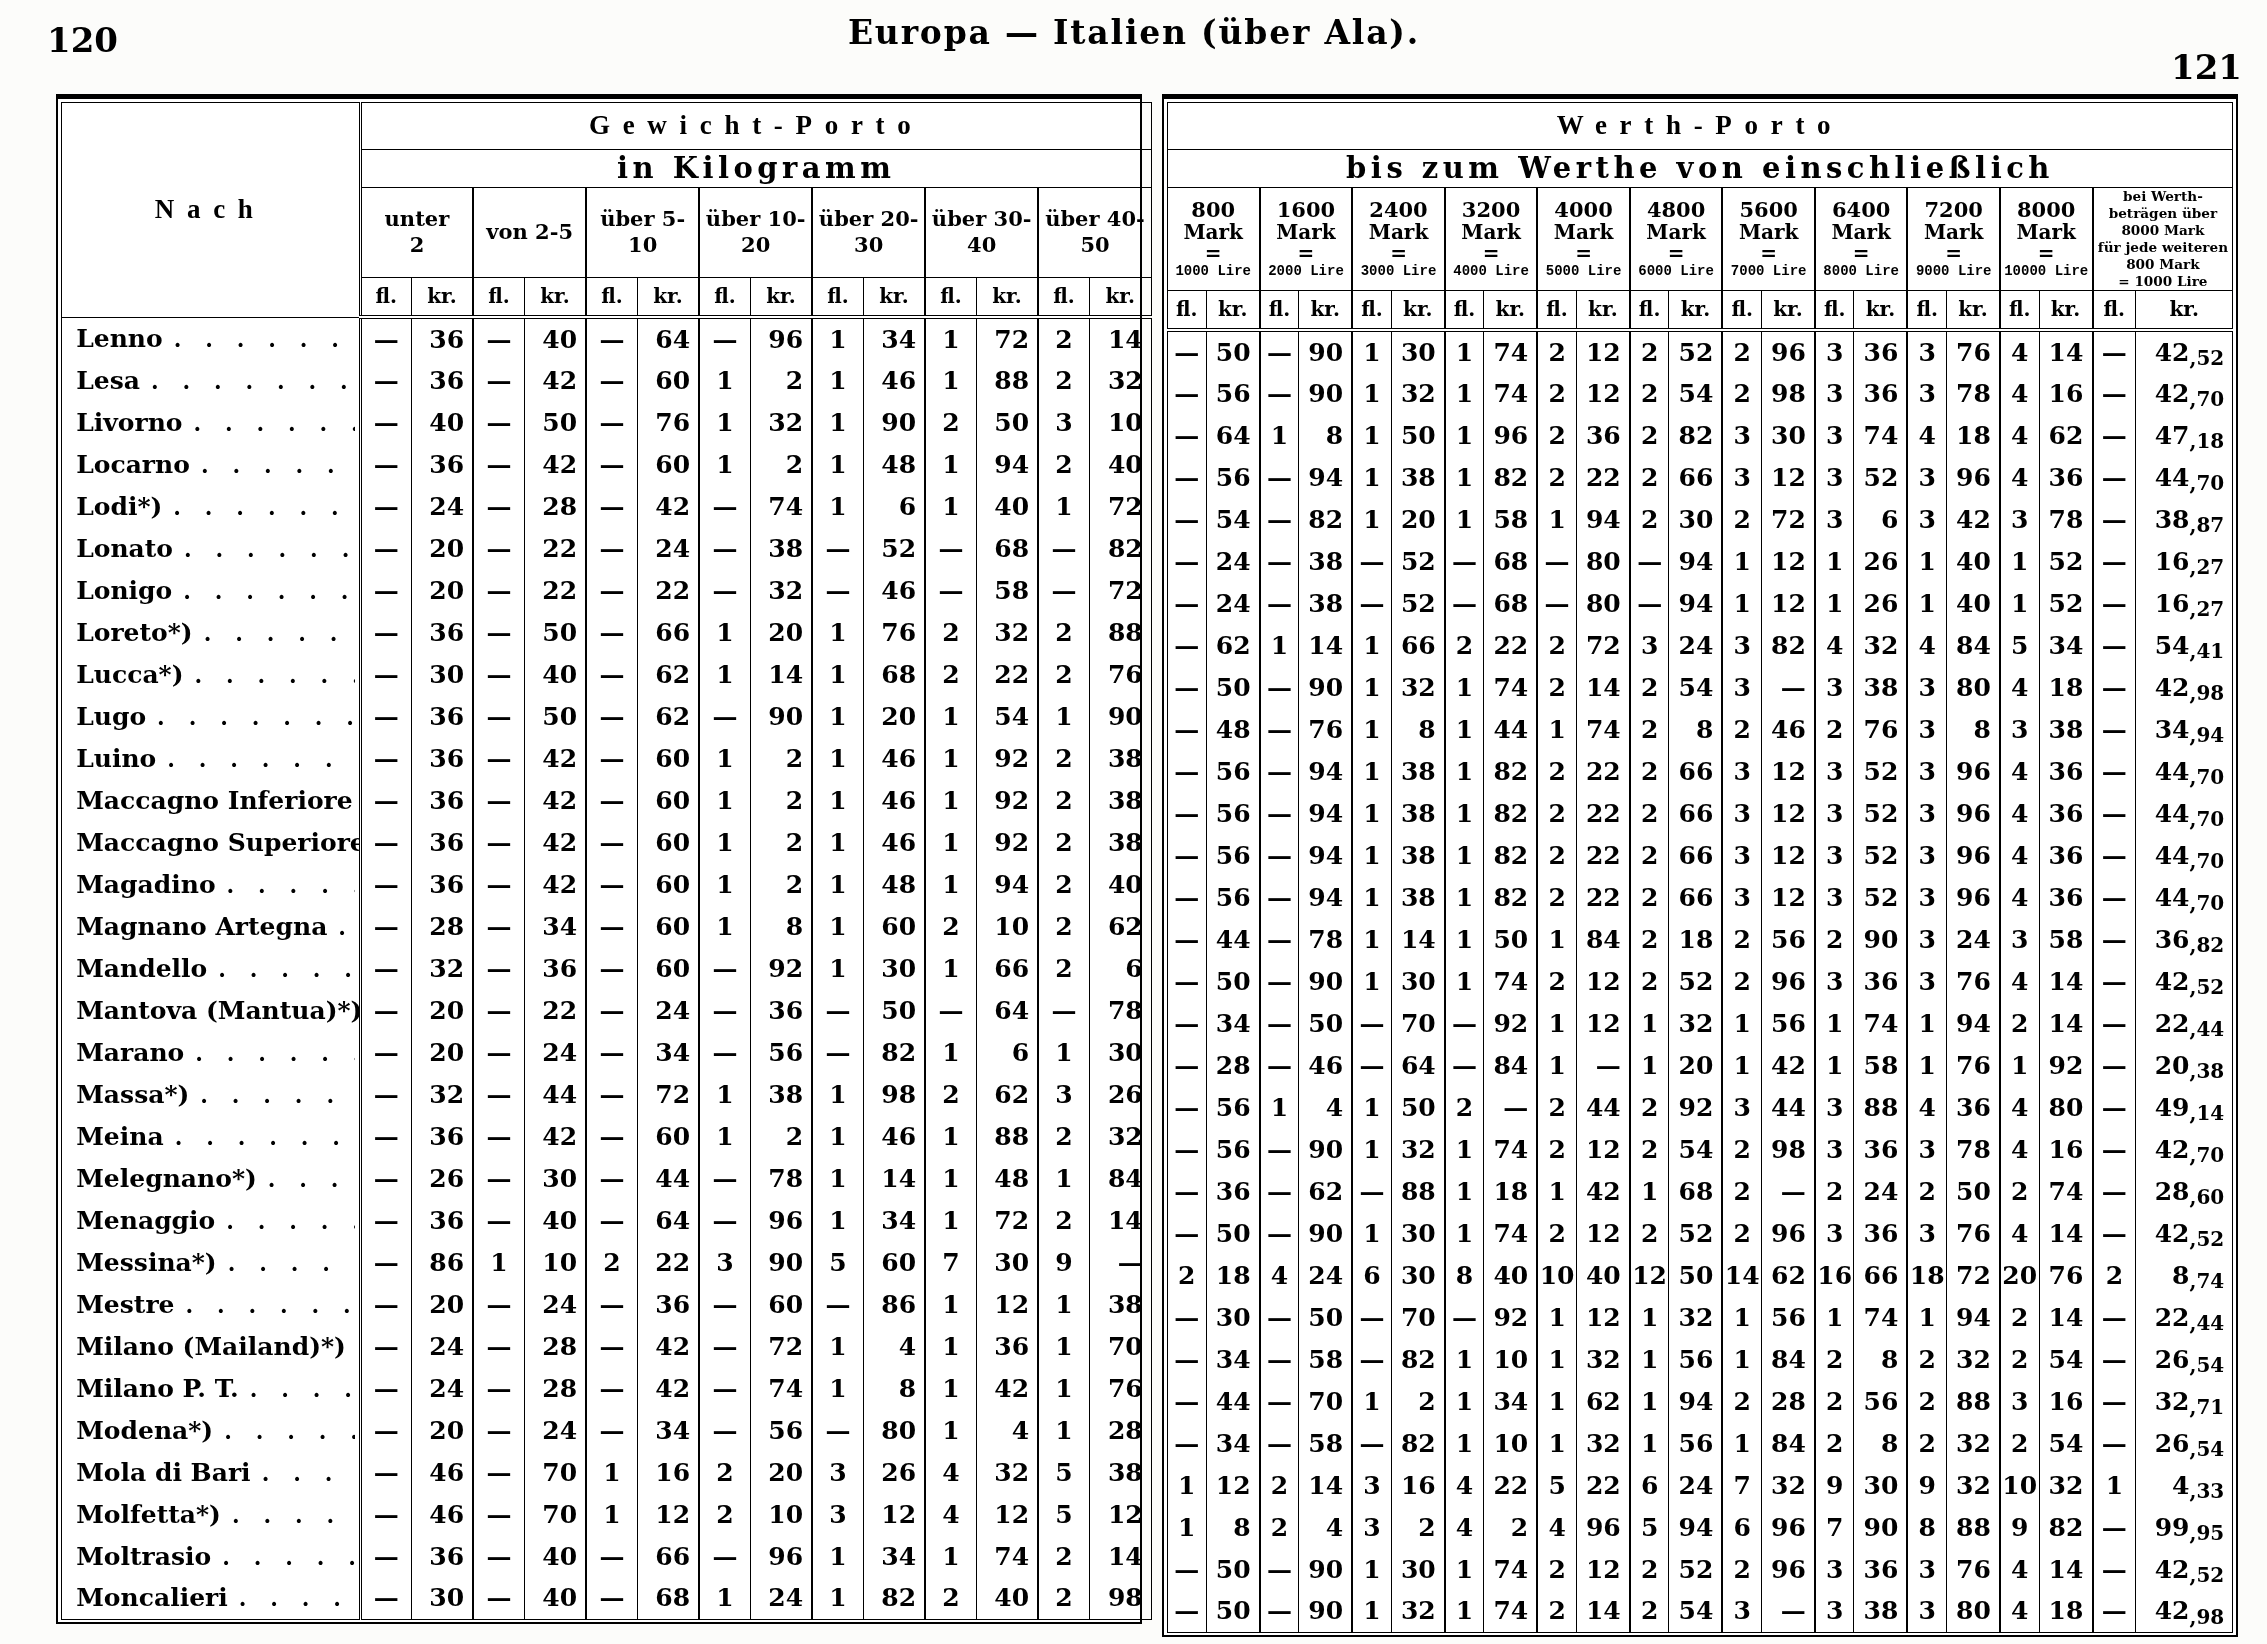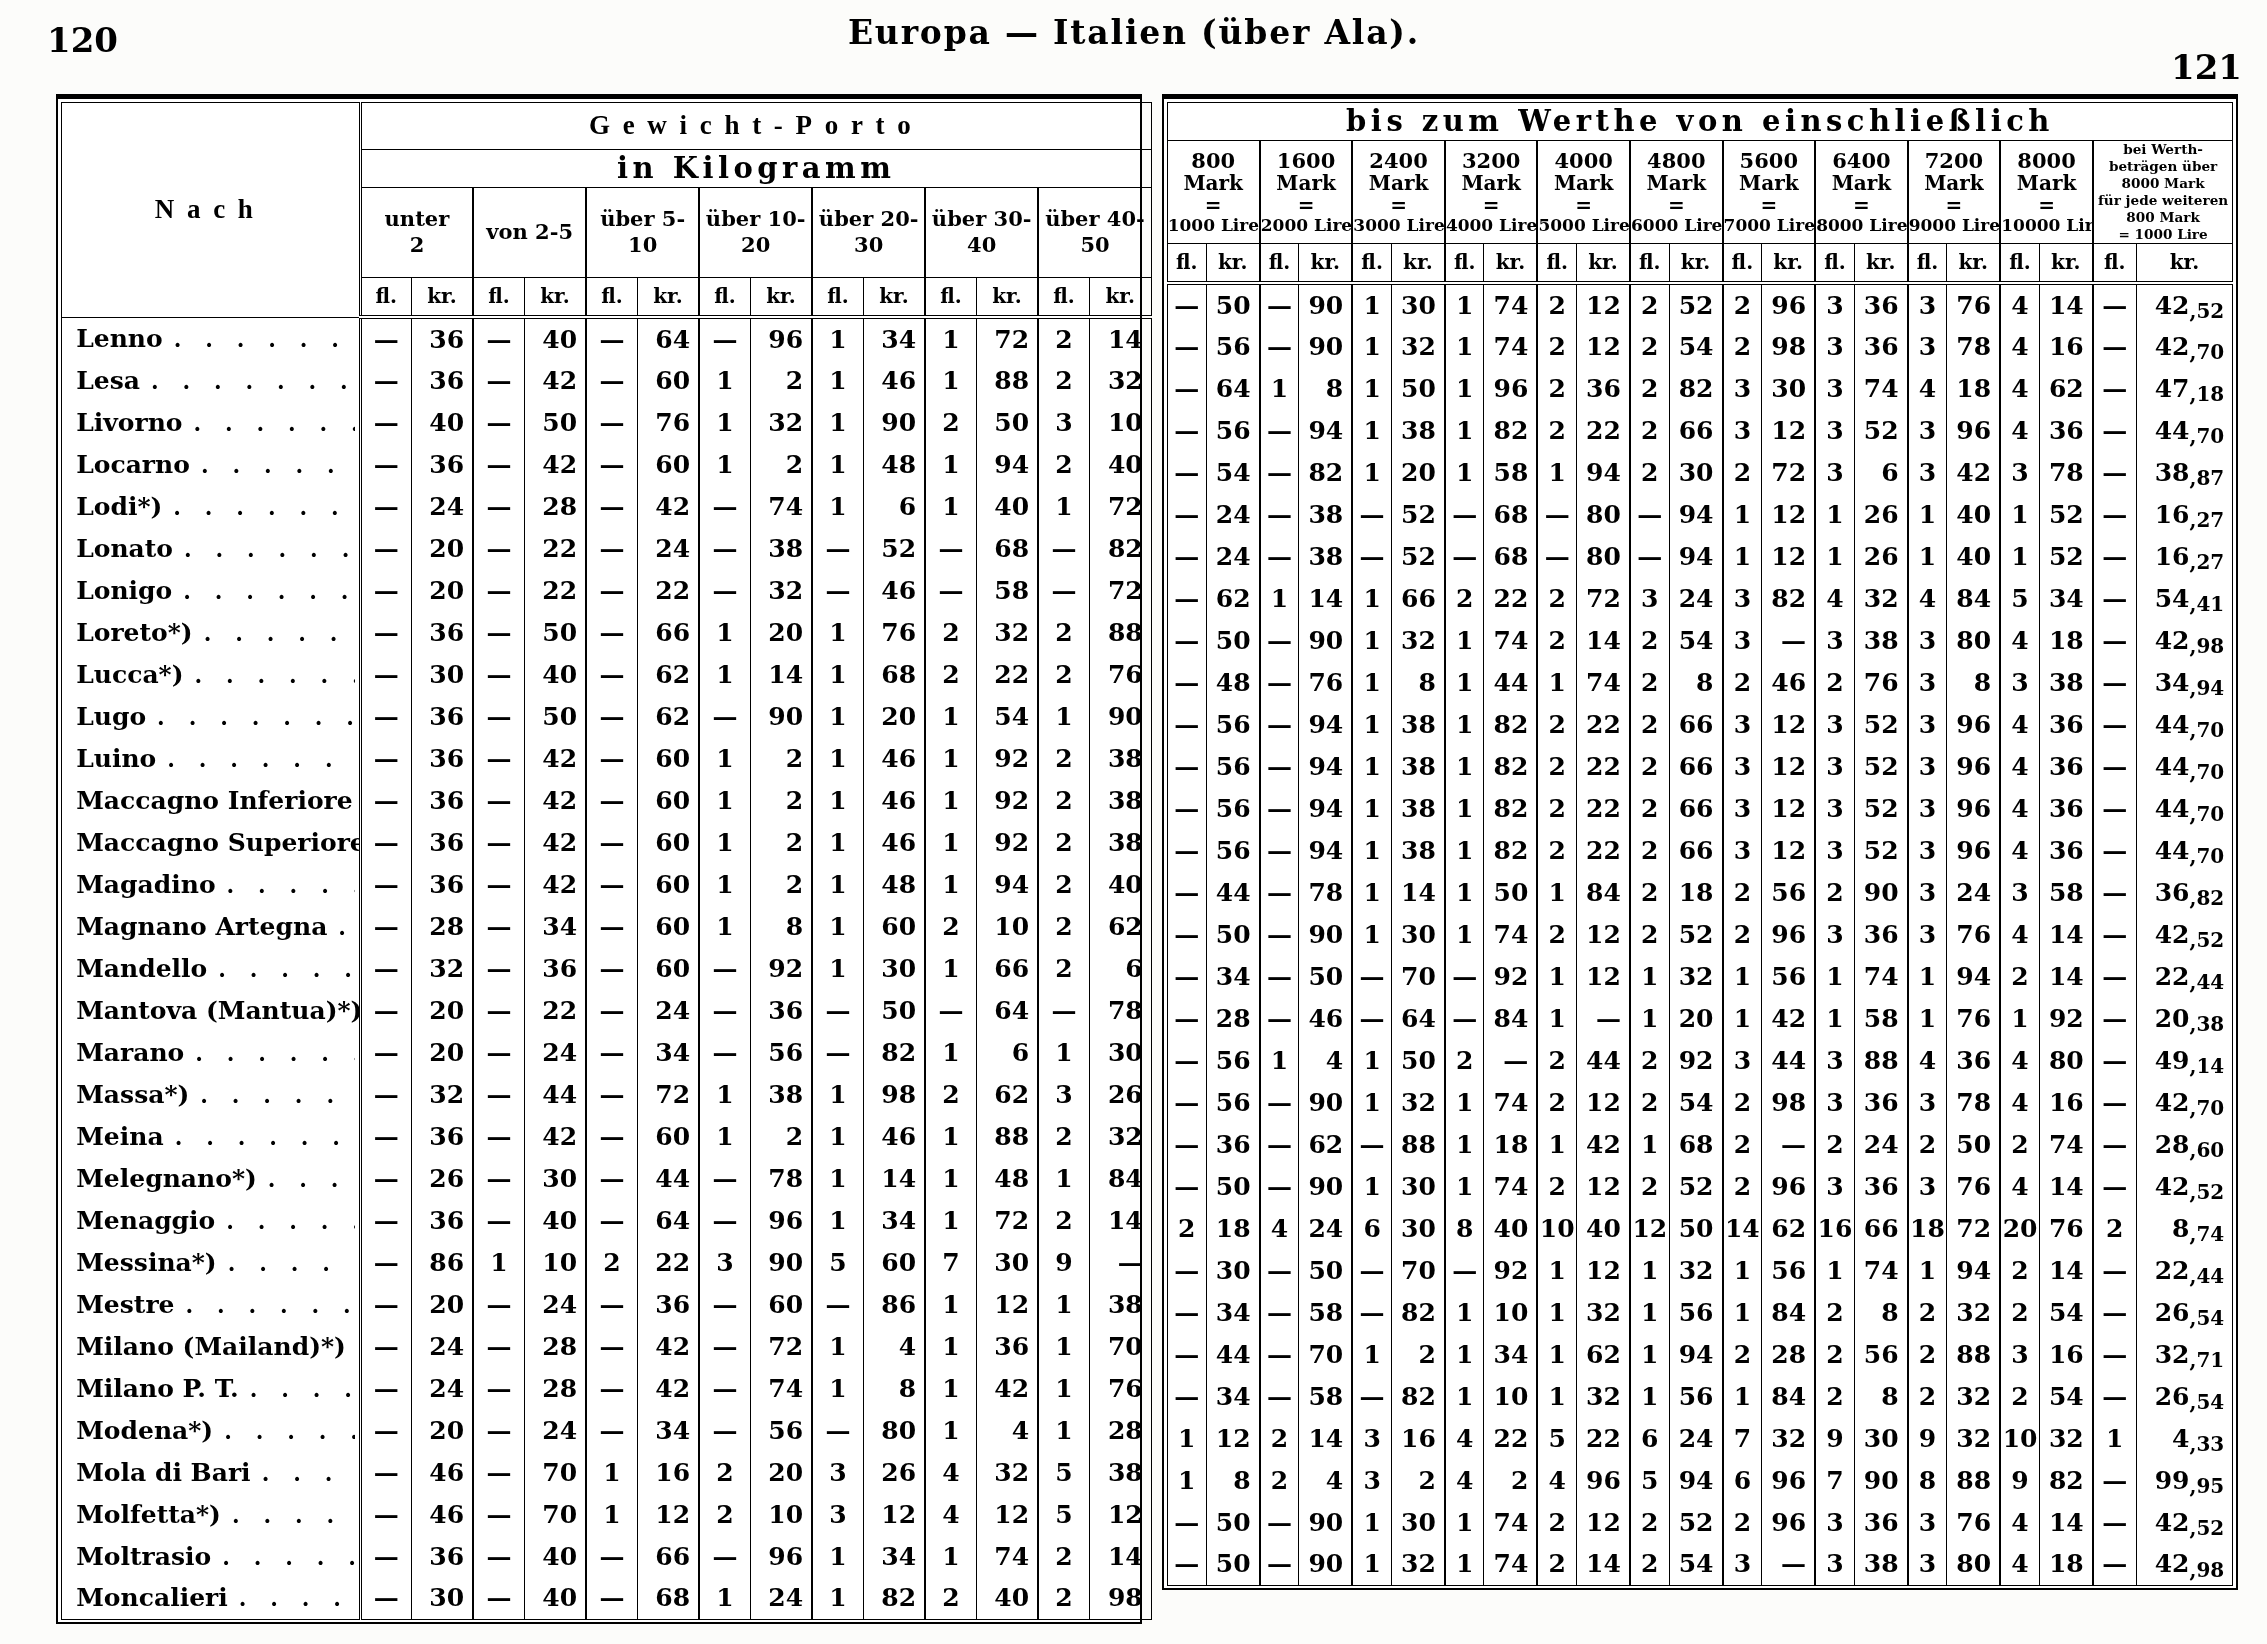--- a/index.html
+++ b/index.html
@@ -68,21 +68,21 @@
   td.name-cell { text-align:left; padding-left:14.5px; padding-right:3.6px; }
   .cityline { display:flex; align-items:baseline; }
   .cityname { white-space:nowrap; }
   .dots {
     flex:1; overflow:hidden; white-space:nowrap;
     letter-spacing:8.1px; margin-left:11px; font-size:22px;
   }
   .mark-head .mnum  { font-size:21px; line-height:1.1; }
   .mark-head .mlab  { font-size:20px; line-height:1.1; }
   .mark-head .meq   { font-size:20px; line-height:1.0; margin:0.9px 0; }
-  .mark-head .mlire { font-size:17px; line-height:1.1; white-space:nowrap; }
+  .mark-head .mlire { font-size:14px; line-height:1.1; white-space:nowrap;font-family:Liberation Mono, monospace; }
   .note-cell {
     font-size:13.6px; line-height:1.25; white-space:pre-line;
     text-align:center; vertical-align:middle; letter-spacing:0;
   }
   .dec { font-size:20px; }
   .dec-sub { position:relative; top:4.5px; }
 </style>
 </head>
 <body>
 
@@ -851,20 +851,23 @@
         <col style="width: 38px;">
         <col style="width: 52px;">
         <col style="width: 38px;">
         <col style="width: 52px;">
         <col style="width: 38px;">
         <col style="width: 52px;">
         <col style="width: 42px;">
         <col style="width: 94px;">
       </colgroup>
       <thead>
+        <tr class="r-title">
+          <th colspan="22">Werth-Porto</th>
+        </tr>
         <tr class="r-sub">
           <th colspan="22">bis zum Werthe von einschließlich</th>
         </tr>
         <tr class="r-cols">
           <th class="mark-head pair-start" colspan="2">
             <div class="mnum">800</div>
             <div class="mlab">Mark</div>
             <div class="meq">=</div>
             <div class="mlire">1000 Lire</div>
           </th>

